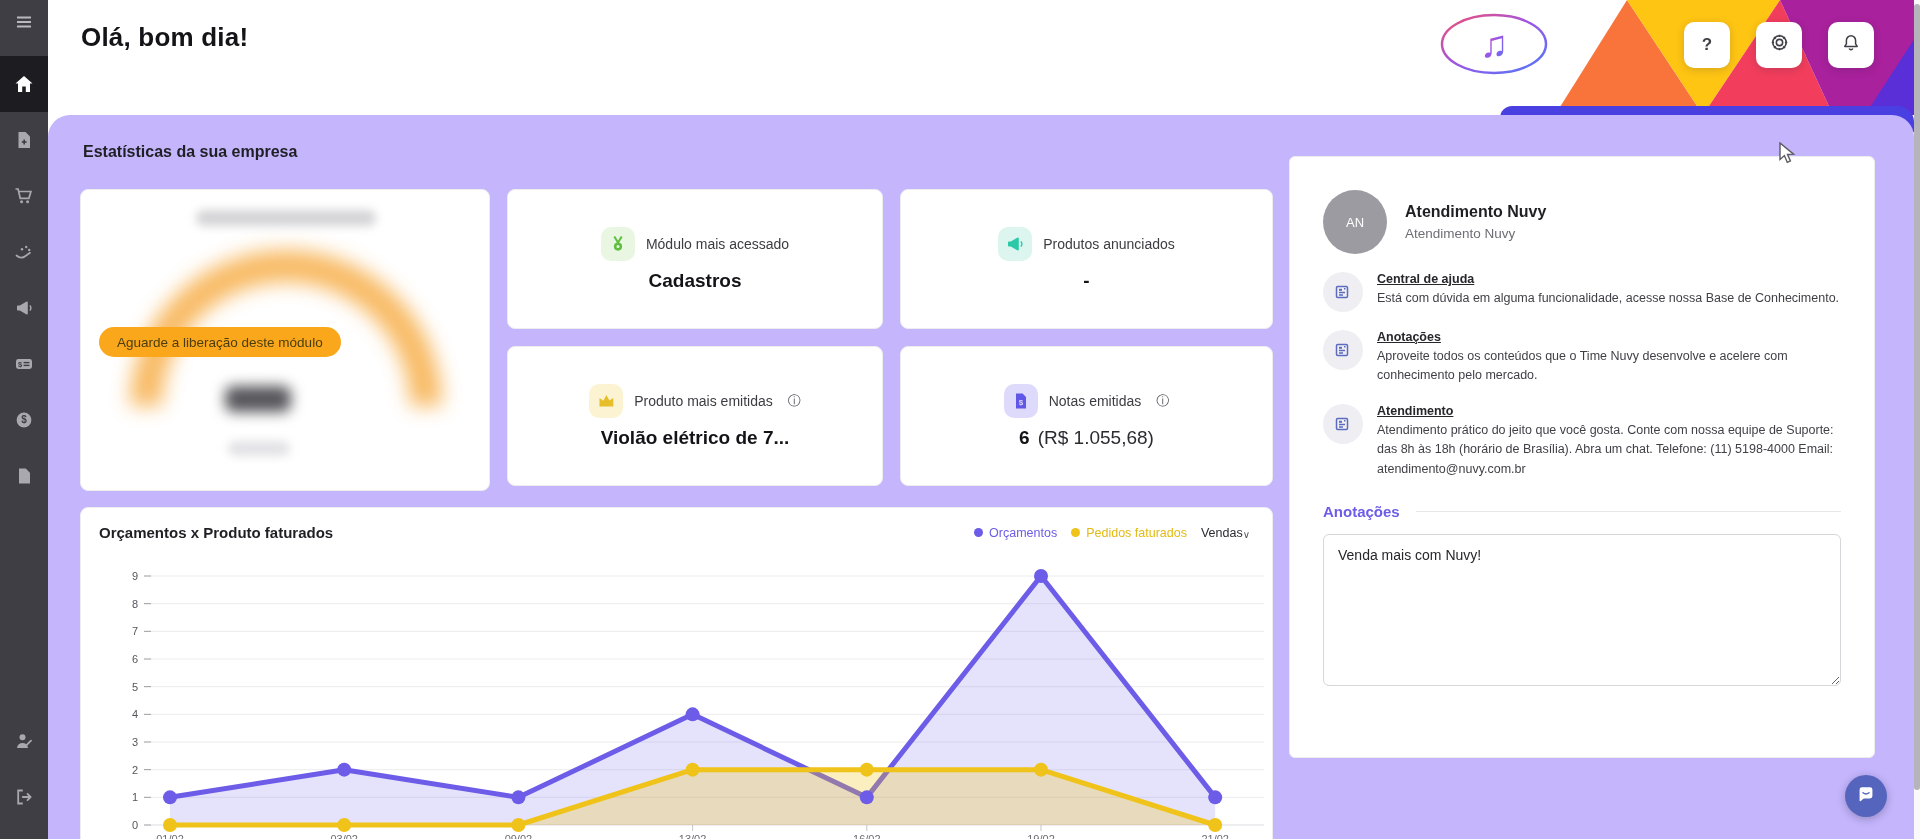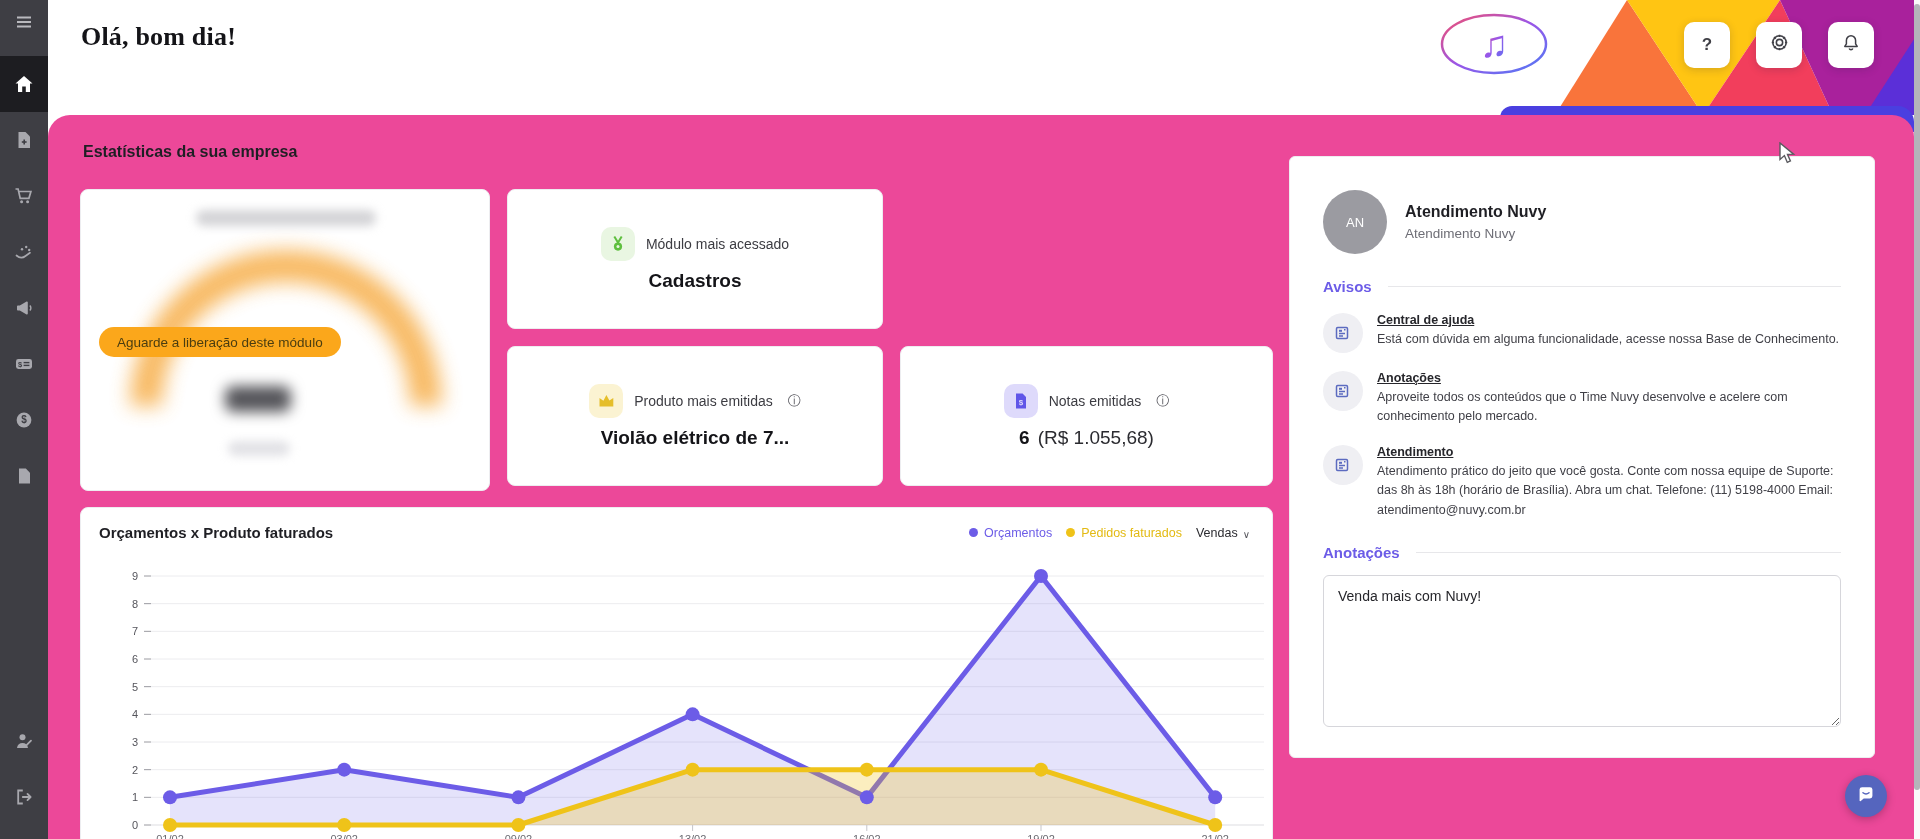--- a/index.html
+++ b/index.html
@@ -11,28 +11,28 @@
   .sidebar{position:absolute;left:0;top:0;width:48px;height:839px;background:#3e3e44;z-index:30;display:flex;flex-direction:column;}
   .sb-btn{width:48px;height:44px;display:flex;align-items:center;justify-content:center;color:#b9b9be;cursor:pointer;}
   .sb-nav{margin-top:12px;display:flex;flex-direction:column;}
   .sb-item{width:48px;height:56px;display:flex;align-items:center;justify-content:center;color:#a8a8ae;cursor:pointer;}
   .sb-item.active{background:#1d1d21;color:#fff;}
   .sb-bottom{margin-top:auto;display:flex;flex-direction:column;margin-bottom:14px;}
   .sb-item svg{display:block;}
 
   
   .header{position:absolute;left:48px;top:0;width:1872px;height:115px;background:#fff;z-index:5;}
-  .greeting{position:absolute;left:33px;top:22px;font-size:26px;font-weight:bold;color:#141418;letter-spacing:.2px;font-family:Liberation Serif, serif;}
+  .greeting{position:absolute;left:33px;top:22px;font-size:26px;font-weight:bold;color:#141418;letter-spacing:.2px;}
   .logo{position:absolute;left:1390px;top:11px;}
   .decor{position:absolute;right:0;top:0;width:370px;height:115px;overflow:hidden;}
   .blue-strip{position:absolute;left:1500px;top:106px;width:414px;height:26px;background:#4a3fe0;border-radius:12px 16px 0 0;z-index:6;}
   .hbtn{position:absolute;top:22px;width:46px;height:46px;background:#fff;border-radius:10px;box-shadow:0 2px 8px rgba(30,30,60,.18);display:flex;align-items:center;justify-content:center;font-size:17px;font-weight:bold;color:#3f3f46;cursor:pointer;z-index:8;}
 
   
-  .panel{position:absolute;left:48px;top:115px;width:1866px;height:724px;background:#ec4899;border-radius:22px 22px 0 0;overflow:hidden;z-index:7;}
+  .panel{position:absolute;left:48px;top:115px;width:1866px;height:724px;background:#c4b5fd;border-radius:22px 22px 0 0;overflow:hidden;z-index:7;}
   .section-title{position:absolute;left:35px;top:28px;font-size:16px;font-weight:bold;color:#1f1f24;}
   .card{position:absolute;background:#fff;border:1px solid #ededf0;border-radius:8px;}
 
   
   .gauge-card{left:32px;top:74px;width:410px;height:302px;overflow:hidden;}
   .blur-bar{position:absolute;border-radius:8px;}
   .g-title{left:115px;top:20px;width:180px;height:16px;background:#d4d4d7;filter:blur(5px);}
   .g-value{left:144px;top:196px;width:66px;height:26px;background:#55555a;filter:blur(7px);}
   .g-sub{left:147px;top:251px;width:62px;height:15px;background:#e2e2e6;filter:blur(5px);}
   .g-arc{position:absolute;left:30px;top:46px;filter:blur(10px);opacity:.8;}
@@ -52,21 +52,21 @@
   .sc-suffix{font-size:19px;font-weight:normal;color:#2b2b30;}
   .info-i{font-size:13px;color:#55555c;font-weight:normal;margin-left:4px;}
 
   
   .chart-card{left:32px;top:392px;width:1193px;height:400px;}
   .chart-head{display:flex;align-items:center;justify-content:space-between;padding:16px 22px 0 18px;}
   .chart-title{font-size:15px;font-weight:bold;color:#1f1f24;}
   .legend{display:flex;align-items:center;gap:14px;font-size:12.5px;}
   .leg-item{display:flex;align-items:center;gap:6px;cursor:pointer;}
   .dot{width:9px;height:9px;border-radius:50%;}
-  .vendas{display:flex;align-items:flex-end;gap:5px;color:#2b2b30;cursor:pointer;}
+  .vendas{display:flex;align-items:flex-end;color:#2b2b30;cursor:pointer;}
   .chev{font-size:10px;color:#55555c;}
   #chart-svg{position:absolute;left:0;top:44px;}
   #chart-svg text{font-family:"Liberation Sans",sans-serif;}
 
   
   .right-card{left:1241px;top:41px;width:586px;height:602px;padding:33px;border-radius:6px;}
   .who{display:flex;align-items:center;gap:18px;}
   .avatar{width:64px;height:64px;border-radius:50%;background:#9b9ba1;color:#fff;font-size:13px;display:flex;align-items:center;justify-content:center;}
   .who-name{font-size:16px;font-weight:bold;color:#1f1f24;margin-bottom:5px;}
   .who-sub{font-size:13.5px;color:#6e6e76;}
@@ -261,20 +261,32 @@
   <section class="card gauge-card">
     <div class="blur-bar g-title"></div>
     <svg class="g-arc" width="350" height="210" viewBox="0 0 350 210">
       <path d="M 70 186 A 140 140 0 0 1 350 186" transform="translate(-35,-16)" fill="none" stroke="#f6a83b" stroke-width="32"></path>
     </svg>
     <div class="gauge-badge">Aguarde a liberação deste módulo</div>
     <div class="blur-bar g-value"></div>
     <div class="blur-bar g-sub"></div>
   </section>
 
+  <section class="card stat-card sc-3">
+    <div class="sc-row">
+      <span class="sc-icon ic-teal">
+          <svg width="20" height="20" viewBox="0 0 20 20">
+            <path fill="#2bc9a8" d="M3 8.2v3.6c0 .5.4.8.8.8h2l6.8 3.9c.5.3 1.2-.1 1.2-.7V4.2c0-.6-.7-1-1.2-.7L5.8 7.4h-2c-.4 0-.8.3-.8.8z"></path>
+            <path fill="none" stroke="#2bc9a8" stroke-width="1.4" d="M15.8 7.5a3.4 3.4 0 0 1 0 5"></path>
+          </svg>
+        </span>
+      <span>Produtos anunciados</span>
+    </div>
+    <div class="sc-value">-</div>
+  </section>
 
   <section class="card stat-card sc-4">
     <div class="sc-row">
       <span class="sc-icon ic-yellow">
           <svg width="20" height="20" viewBox="0 0 20 20">
             <path fill="#e5be2a" d="M3.5 15.5v-8.6l3.9 2.9L10.4 4l3 5.6 3.9-2.7v8.6z"></path>
           </svg>
         </span>
       <span>Produto mais emitidas</span>
       <span class="info-i">ⓘ</span>
@@ -385,24 +397,20 @@
 
   <aside class="card right-card">
     <div class="who">
       <div class="avatar">AN</div>
       <div>
         <div class="who-name">Atendimento Nuvy</div>
         <div class="who-sub">Atendimento Nuvy</div>
       </div>
     </div>
 
-    <div class="p-head">
-      <span>Avisos</span>
-        <span class="line"></span>
-    </div>
 
     <div class="aviso">
       <div class="aviso-ic">
           <svg width="20" height="20" viewBox="0 0 20 20">
             <g fill="none" stroke="#5c6bc0" stroke-width="1.5">
               <rect x="3.5" y="4.5" width="11" height="11" rx="1.2"></rect>
               <path d="M6 10.5h6M6 13h4"></path>
             </g>
             <rect x="6" y="6.8" width="3" height="2" fill="#5c6bc0"></rect>
             <path d="M11 6.8h1.5" stroke="#5c6bc0" stroke-width="1.5"></path>

